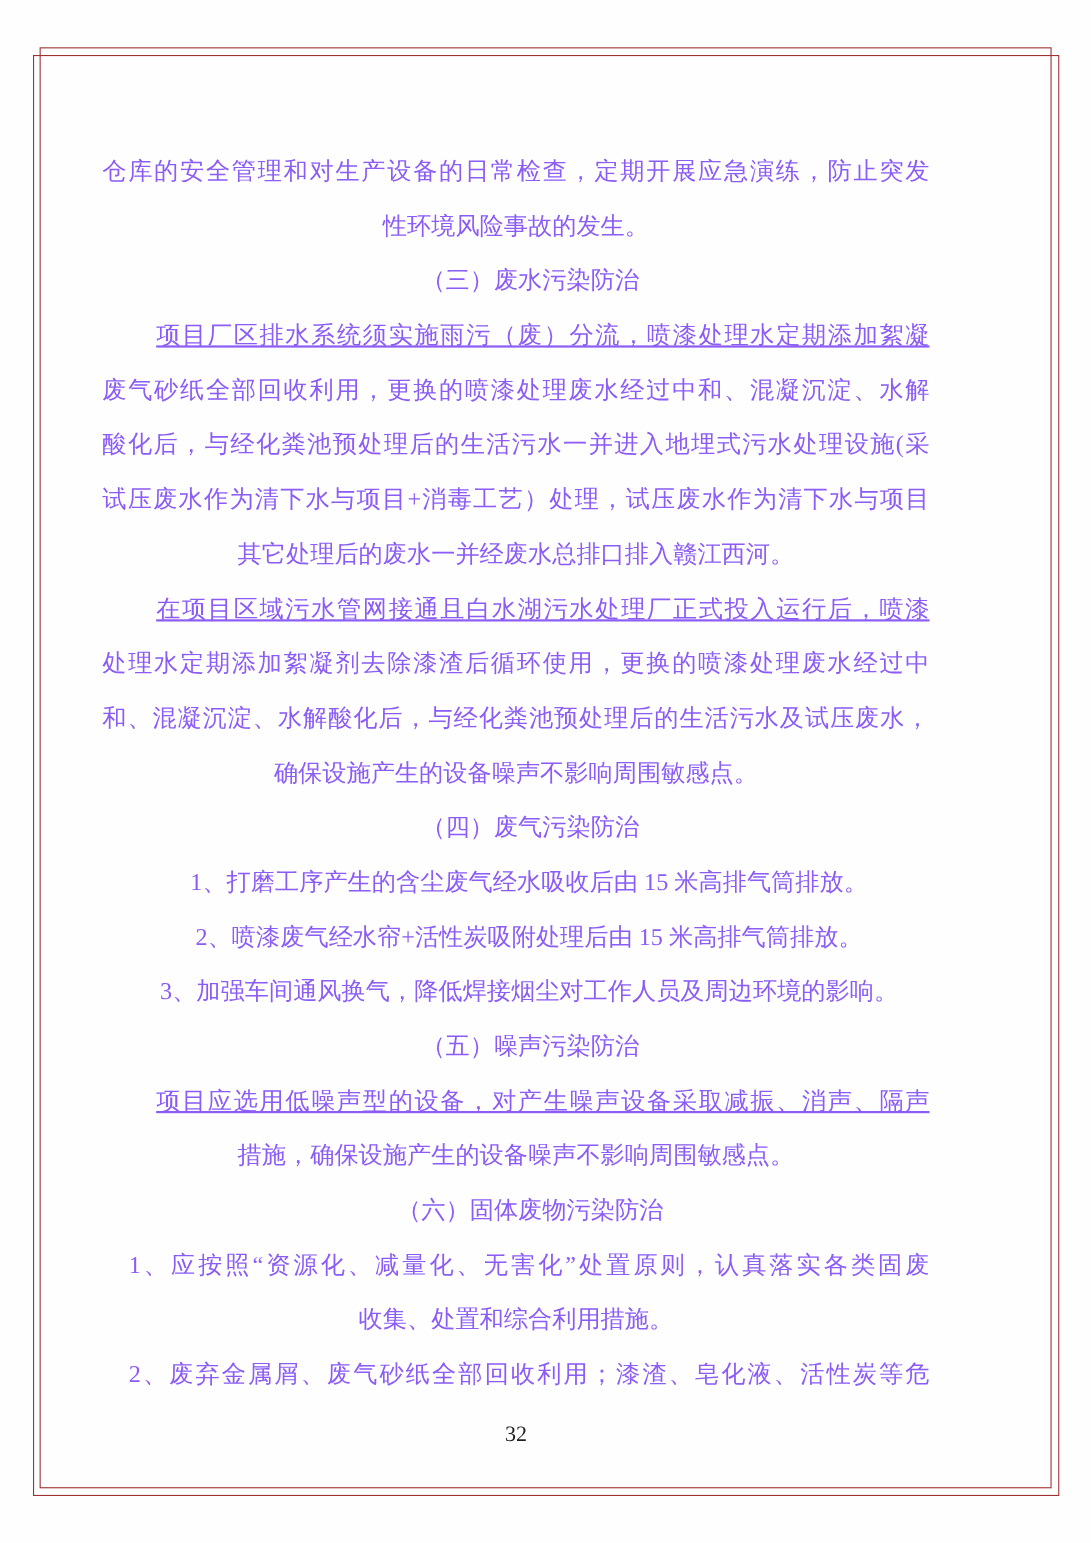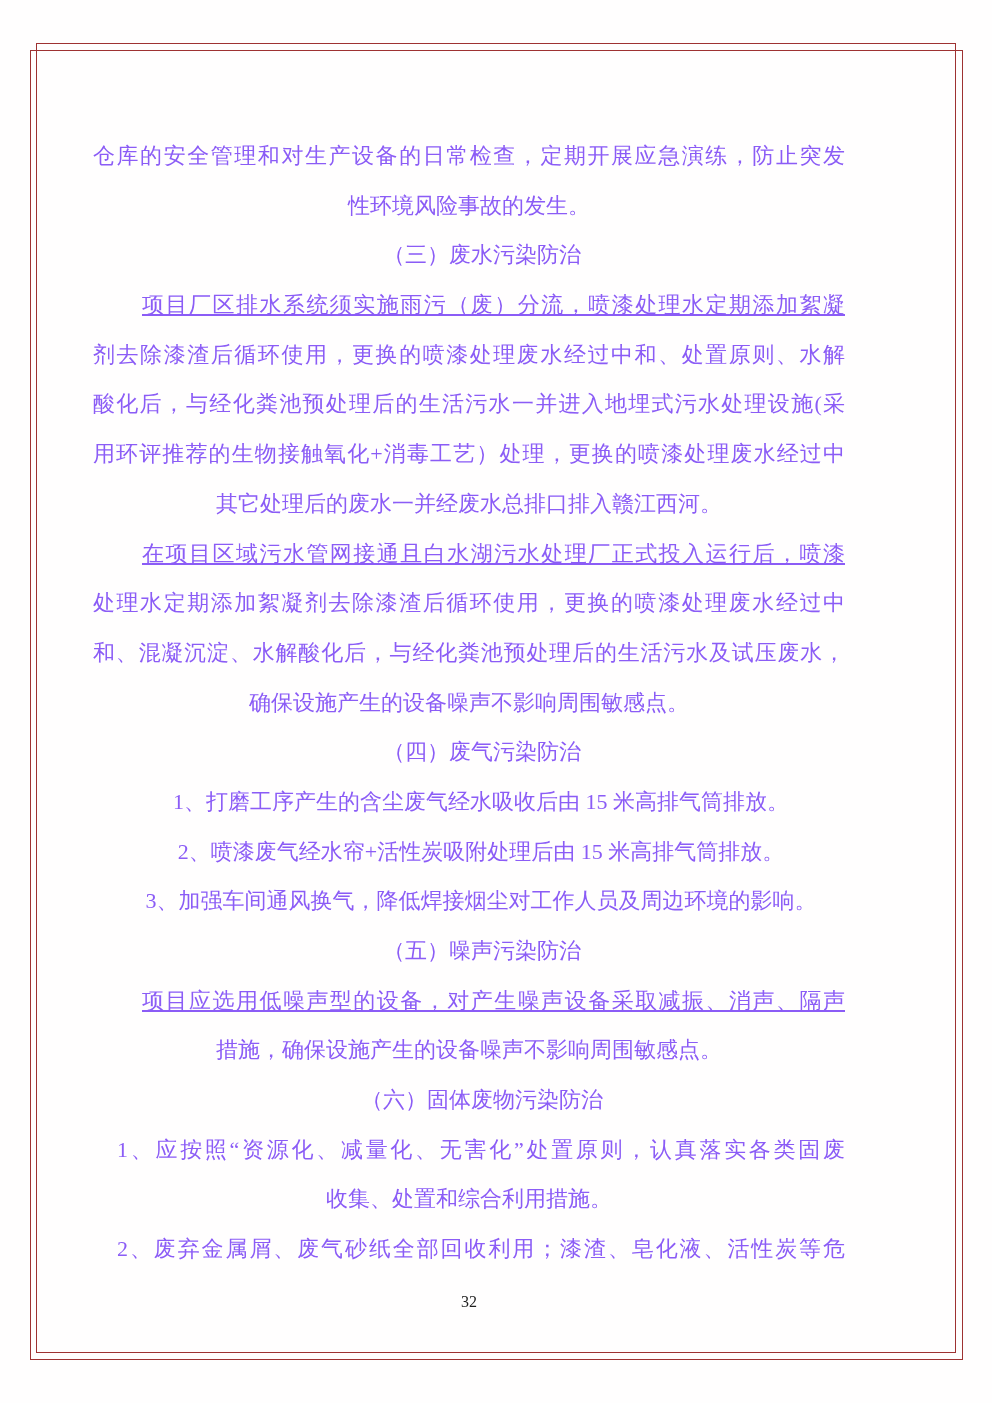--- a/index.html
+++ b/index.html
@@ -54,39 +54,39 @@
   .line.i-none { padding-left: 0; }
   .line.i-para { padding-left: 49px; text-decoration: underline; }
   .line.i-head { padding-left: 26px; }
   .line.i-num  { padding-left: 24px; }
   .page-number {
     position: absolute;
     left: 93px;
     top: 1293px;
     width: 752px;
     text-align: center;
-    font-size: 16px;
+    font-size: 20px;
     color: #1f1f1f;
   }
 </style>
 </head>
 <body>
 
 <div class="doc-page">
   <div class="frame outer"></div>
   <div class="frame inner"></div>
 
   <div class="text-block">
       <div class="line i-none fill">仓库的安全管理和对生产设备的日常检查，定期开展应急演练，防止突发</div>
       <div class="line i-none">性环境风险事故的发生。</div>
       <div class="line i-head">（三）废水污染防治</div>
       <div class="line i-para fill">项目厂区排水系统须实施雨污（废）分流，喷漆处理水定期添加絮凝</div>
-      <div class="line i-none fill">剂去除漆渣后循环使用，更换的喷漆处理废水经过中和、处置原则、水解</div>
+      <div class="line i-none fill">废气砂纸全部回收利用，更换的喷漆处理废水经过中和、混凝沉淀、水解</div>
       <div class="line i-none fill">酸化后，与经化粪池预处理后的生活污水一并进入地埋式污水处理设施(采</div>
-      <div class="line i-none fill">用环评推荐的生物接触氧化+消毒工艺）处理，更换的喷漆处理废水经过中</div>
+      <div class="line i-none fill">试压废水作为清下水与项目+消毒工艺）处理，试压废水作为清下水与项目</div>
       <div class="line i-none">其它处理后的废水一并经废水总排口排入赣江西河。</div>
       <div class="line i-para fill">在项目区域污水管网接通且白水湖污水处理厂正式投入运行后，喷漆</div>
       <div class="line i-none fill">处理水定期添加絮凝剂去除漆渣后循环使用，更换的喷漆处理废水经过中</div>
       <div class="line i-none fill">和、混凝沉淀、水解酸化后，与经化粪池预处理后的生活污水及试压废水，</div>
       <div class="line i-none">确保设施产生的设备噪声不影响周围敏感点。</div>
       <div class="line i-head">（四）废气污染防治</div>
       <div class="line i-num">1、打磨工序产生的含尘废气经水吸收后由 15 米高排气筒排放。</div>
       <div class="line i-num">2、喷漆废气经水帘+活性炭吸附处理后由 15 米高排气筒排放。</div>
       <div class="line i-num">3、加强车间通风换气，降低焊接烟尘对工作人员及周边环境的影响。</div>
       <div class="line i-head">（五）噪声污染防治</div>

